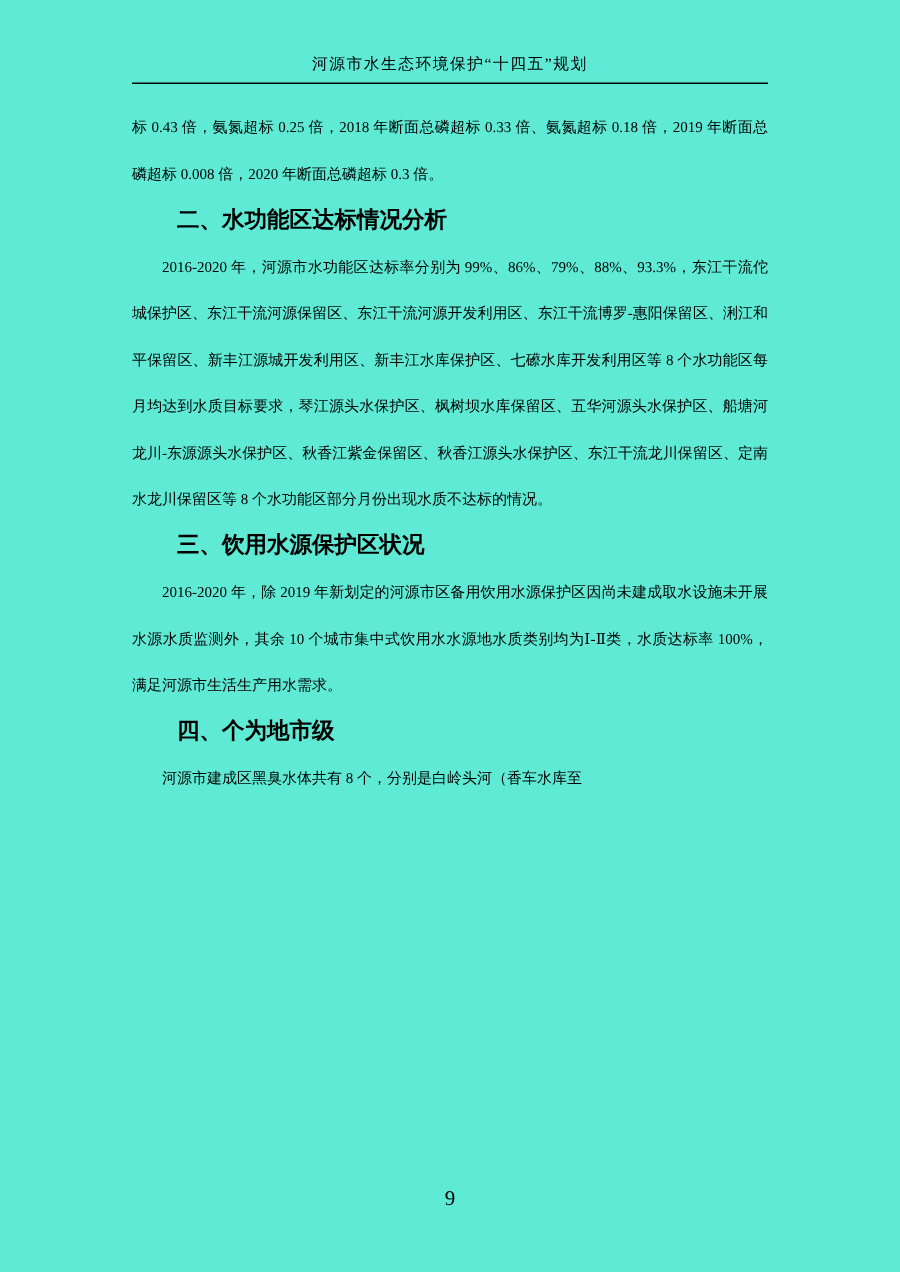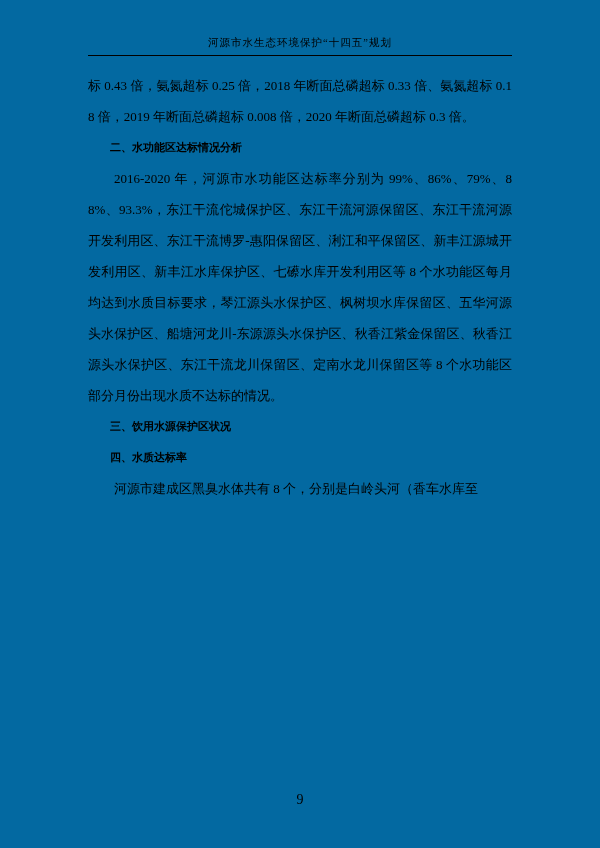--- a/index.html
+++ b/index.html
@@ -5,21 +5,21 @@
   html, body {
     margin: 0;
     padding: 0;
     background: #ffffff;
   }
   .page {
     position: relative;
     width: 600px;
     height: 848px;
     margin: 0 auto;
-    background: #0369a1;
+    background: #5eead4;
     color: #000000;
     font-family: "Liberation Serif", "DejaVu Serif", serif;
     overflow: hidden;
     box-sizing: border-box;
   }
   .doc-header {
     position: absolute;
     top: 36px;
     left: 88px;
     right: 88px;
@@ -30,32 +30,32 @@
     border-bottom: 1px solid #000000;
   }
   .doc-content {
     position: absolute;
     top: 70px;
     left: 88px;
     right: 88px;
   }
   .para {
     margin: 0;
-    font-size: 13px;
+    font-size: 10px;
     line-height: 31px;
     text-align: justify;
     text-indent: 2em;
     word-break: break-all;
   }
   .para.no-indent {
     text-indent: 0;
   }
   .heading {
     margin: 0;
-    font-size: 11px;
+    font-size: 15px;
     line-height: 31px;
     font-weight: bold;
     text-indent: 2em;
   }
   .doc-footer {
     position: absolute;
     bottom: 40px;
     left: 0;
     right: 0;
     text-align: center;
@@ -73,22 +73,23 @@
 
     <p class="para no-indent">标 0.43 倍，氨氮超标 0.25 倍，2018 年断面总磷超标 0.33 倍、氨氮超标 0.18 倍，2019 年断面总磷超标 0.008 倍，2020 年断面总磷超标 0.3 倍。</p>
 
     <p class="heading">二、水功能区达标情况分析</p>
 
     <p class="para">2016-2020 年，河源市水功能区达标率分别为 99%、86%、79%、88%、93.3%，东江干流佗城保护区、东江干流河源保留区、东江干流河源开发利用区、东江干流博罗-惠阳保留区、浰江和平保留区、新丰江源城开发利用区、新丰江水库保护区、七礤水库开发利用区等 8 个水功能区每月均达到水质目标要求，琴江源头水保护区、枫树坝水库保留区、五华河源头水保护区、船塘河龙川-东源源头水保护区、秋香江紫金保留区、秋香江源头水保护区、东江干流龙川保留区、定南水龙川保留区等 8 个水功能区部分月份出现水质不达标的情况。</p>
 
     <p class="heading">三、饮用水源保护区状况</p>
 
 
+    <p class="para">2016-2020 年，除 2019 年新划定的河源市区备用饮用水源保护区因尚未建成取水设施未开展水源水质监测外，其余 10 个城市集中式饮用水水源地水质类别均为Ⅰ-Ⅱ类，水质达标率 100%，满足河源市生活生产用水需求。</p>
 
-    <p class="heading">四、水质达标率</p>
+    <p class="heading">四、个为地市级</p>
 
     <p class="para">河源市建成区黑臭水体共有 8 个，分别是白岭头河（香车水库至</p>
 
   </div>
 
   <div class="doc-footer">9</div>
 
 </div>
 
 </body></html>

